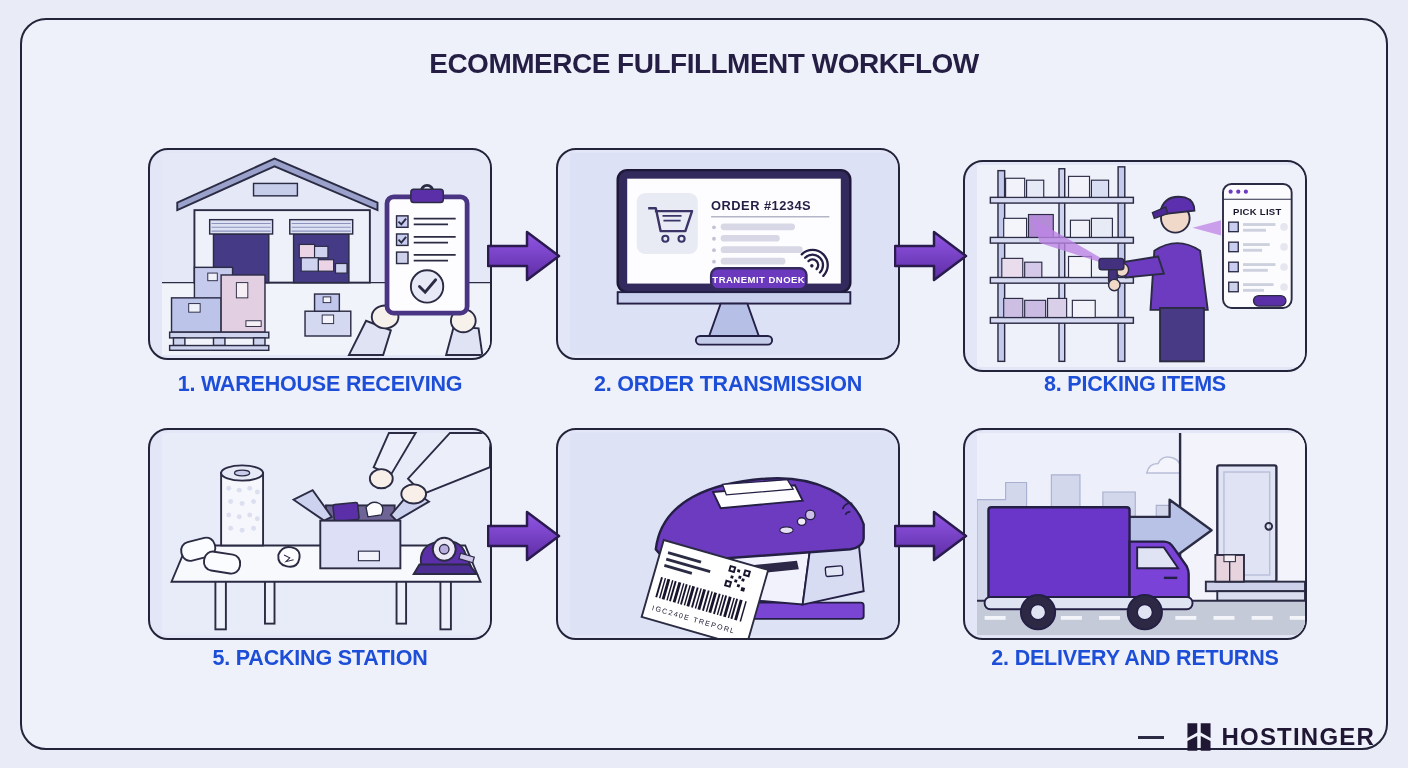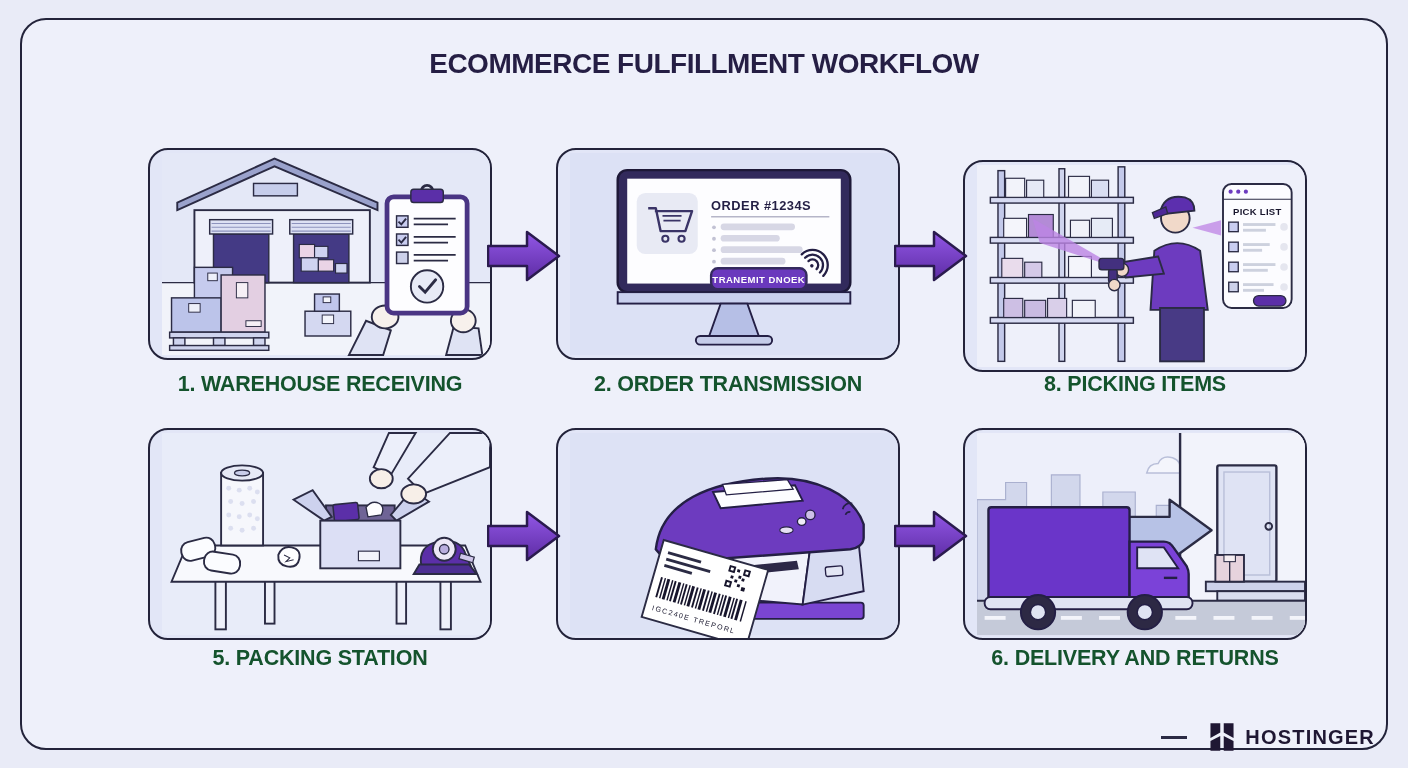--- a/index.html
+++ b/index.html
@@ -6,25 +6,25 @@
   .stage{position:relative;width:1408px;height:768px;background:#e9ebf7;overflow:hidden;
          font-family:"Liberation Sans",sans-serif;}
   .frame{position:absolute;left:20px;top:18px;width:1364px;height:728px;border:2.5px solid #23233a;
          border-radius:26px;background:#eef0fa;}
   .title{position:absolute;left:0;top:48px;width:100%;text-align:center;font-size:28px;font-weight:bold;
          letter-spacing:-0.5px;color:#251e44;}
   .panel{position:absolute;width:344px;height:212px;border:2.5px solid #23233a;border-radius:20px;
          overflow:hidden;background:#e2e6f7;box-sizing:border-box;padding-left:12px;}
   .panel svg{display:block;width:100%;height:100%;}
   .caption{position:absolute;width:344px;text-align:center;font-size:21.5px;font-weight:bold;
-           color:#14532d;letter-spacing:-0.2px;}
+           color:#1d4ed8;letter-spacing:-0.2px;}
   .flow-arrow{position:absolute;width:74px;height:56px;}
   .footer{position:absolute;right:33px;bottom:16px;display:flex;align-items:center;gap:9px;}
   .footer-dash{width:26px;height:3px;background:#2b2b44;margin-right:12px;}
-  .brand{font-size:20px;font-weight:bold;letter-spacing:1.2px;color:#1f1733;}
+  .brand{font-size:24px;font-weight:bold;letter-spacing:1.2px;color:#1f1733;}
   text{font-family:"Liberation Sans",sans-serif;}
 </style>
 </head>
 <body>
 
 <div class="stage">
   <div class="frame"></div>
 
   <div class="title">ECOMMERCE FULFILLMENT WORKFLOW</div>
 
@@ -386,21 +386,21 @@
         <circle cx="176" cy="188" r="18" fill="#2d2944" stroke="#241f45" stroke-width="2"></circle>
         <circle cx="176" cy="188" r="8" fill="#dfe3f2" stroke="#241f45" stroke-width="1.5"></circle>
       </g>
     </svg>
   </div>
 
   <div class="caption" style="left:148px;top:372px;">1. WAREHOUSE RECEIVING</div>
   <div class="caption" style="left:556px;top:372px;">2. ORDER TRANSMISSION</div>
   <div class="caption" style="left:963px;top:372px;">8. PICKING ITEMS</div>
   <div class="caption" style="left:148px;top:646px;">5. PACKING STATION</div>
-  <div class="caption" style="left:963px;top:646px;">6. DELIVERY AND RETURNS</div>
+  <div class="caption" style="left:963px;top:646px;">2. DELIVERY AND RETURNS</div>
 
   <svg class="flow-arrow" style="left:487px;top:228px;" viewBox="0 0 74 56">
     <defs>
         <linearGradient id="ag1" x1="0" y1="0" x2="0" y2="1">
       <stop offset="0" stop-color="#9257e6"></stop>
           <stop offset="1" stop-color="#5d2ca4"></stop>
         </linearGradient>
       </defs>
     <polygon points="1,18 40,18 40,4 72,28 40,52 40,38 1,38" fill="url(#ag1)" stroke="#2a1b4e" stroke-width="2.5" stroke-linejoin="round"></polygon>
   </svg>

